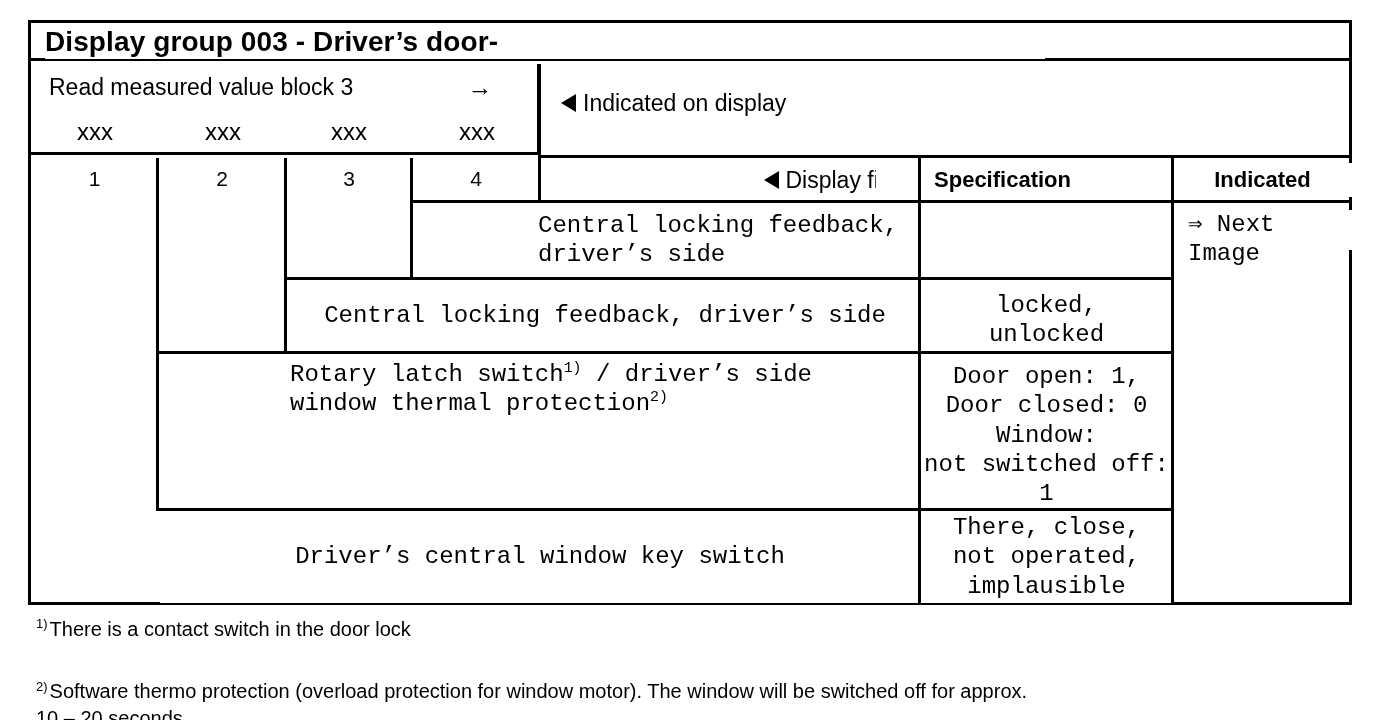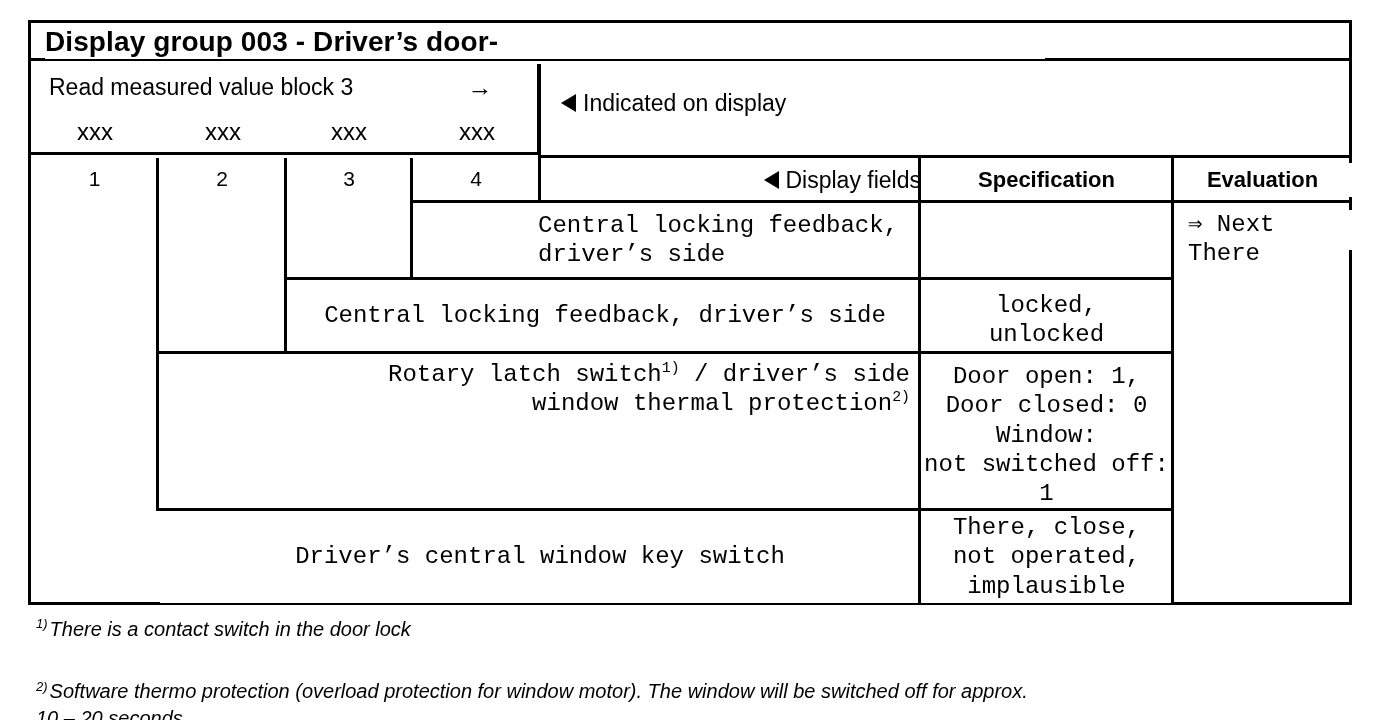--- a/index.html
+++ b/index.html
@@ -101,21 +101,20 @@
     margin-right: 7px;
     vertical-align: -1px;
   }
   .pre { white-space: pre-line; }
 
   
   .footnote {
     position: absolute;
     font-size: 20px;
     line-height: 1.32;
-    font-style: italic;
   }
   .fn-mark {
     font-size: 13px;
     vertical-align: super;
     line-height: 0;
     margin-right: 2px;
   }
 </style>
 </head>
 <body>
@@ -146,22 +145,22 @@
 
   <div class="cell t-num" style="left:31px; top:160px; width:127px; height:38px;">1</div>
   <div class="cell t-num" style="left:158px; top:160px; width:128px; height:38px;">2</div>
   <div class="cell t-num" style="left:286px; top:160px; width:126px; height:38px;">3</div>
   <div class="cell t-num" style="left:412px; top:160px; width:128px; height:38px;">4</div>
 
   <div class="cell left t-head" style="left:552px; top:163px; width:360px; height:34px;justify-content:flex-end;">
     <span class="tri-left"></span>
     <span>Display fields</span>
   </div>
-  <div class="cell t-headb" style="left:920px; top:163px; width:253px; height:34px;">Specification</div>
-  <div class="cell t-headb" style="left:1173px; top:163px; width:179px; height:34px;">Evaluation</div>
+  <div class="cell t-headb" style="left:876px; top:163px; width:253px; height:34px;">Specification</div>
+  <div class="cell t-headb" style="left:1173px; top:163px; width:179px; height:34px;">Indicated</div>
 
   <div class="rule" style="left:412px; top:200px; width:940px; height:3px;"></div>
 
   <div class="rule" style="left:156px; top:158px; width:3px; height:352px;"></div>
 
   <div class="rule" style="left:284px; top:158px; width:3px; height:195px;"></div>
 
   <div class="rule" style="left:410px; top:158px; width:3px; height:121px;"></div>
 
   <div class="rule" style="left:538px; top:64px; width:3px; height:139px;"></div>
@@ -170,40 +169,40 @@
 driver’s side</div>
 
   <div class="rule" style="left:284px; top:277px; width:889px; height:3px;"></div>
 
   <div class="cell t-body" style="left:290px; top:280px; width:630px; height:71px;">Central locking feedback, driver’s side</div>
   <div class="cell t-body pre" style="left:920px; top:280px; width:253px; height:80px;">locked,
 unlocked</div>
 
   <div class="rule" style="left:156px; top:351px; width:1017px; height:3px;"></div>
 
-  <div class="cell t-body top" style="left:290px; top:360px; width:620px; height:145px; justify-content:flex-start; text-align:right; display:block;">
+  <div class="cell t-body top" style="left:290px; top:360px; width:620px; height:145px; justify-content:flex-start; text-align:left; display:block;">
     <span><span>Rotary latch switch</span><sup>1)</sup><span> / driver’s side window thermal protection</span><sup>2)</sup></span>
   </div>
   <div class="cell t-body pre top" style="left:920px; top:360px; width:253px; height:145px; padding-top:2px;">Door open:  1,
 Door closed:  0
 Window:
 not switched off:  1
 switched off:  4</div>
 
   <div class="rule" style="left:156px; top:508px; width:1017px; height:3px;"></div>
 
   <div class="cell t-body" style="left:160px; top:511px; width:760px; height:92px;">Driver’s central window key switch</div>
   <div class="cell t-body pre" style="left:920px; top:511px; width:253px; height:92px;">There, close,
 not operated,
 implausible</div>
 
   <div class="rule" style="left:918px; top:158px; width:3px; height:447px;"></div>
   <div class="rule" style="left:1171px; top:158px; width:3px; height:447px;"></div>
 
-  <div class="cell t-body top" style="left:1176px; top:210px; width:176px; height:40px; justify-content:flex-start; text-align:left; padding-left:12px;">⇒ Next There</div>
+  <div class="cell t-body top" style="left:1176px; top:210px; width:176px; height:40px; justify-content:flex-start; text-align:left; padding-left:12px;">⇒ Next Image</div>
 
   <div class="footnote" style="left:36px; top:616px; width:1300px;">
     <span class="fn-mark">1)</span><span>There is a contact switch in the door lock</span>
   </div>
 
   <div class="footnote pre" style="left:36px; top:652px; width:1330px;">
     <span class="fn-mark">2)</span><span>Software thermo protection (overload protection for window motor).  The window will be switched off for approx.
    10 – 20 seconds.</span>
   </div>
 

